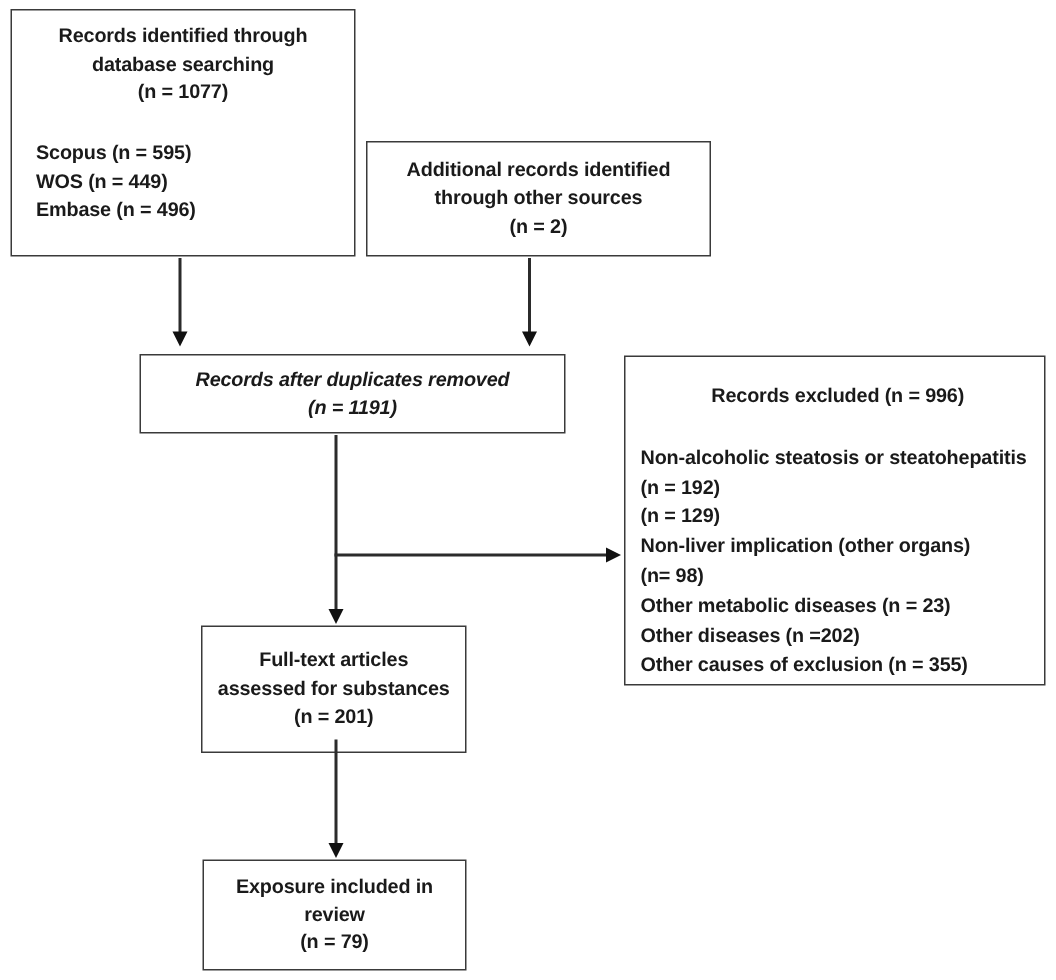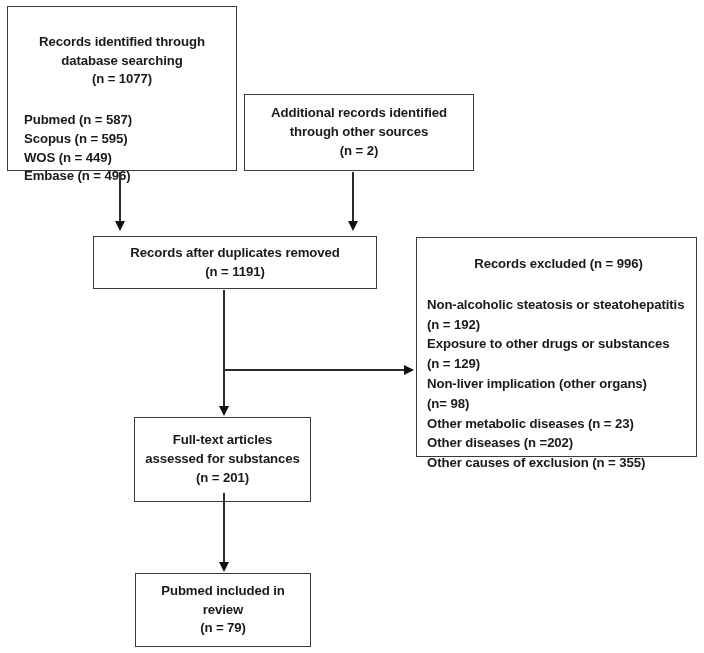--- a/index.html
+++ b/index.html
@@ -33,36 +33,37 @@
     line-height: 1.42;
     letter-spacing: -0.1px;
     white-space: pre-wrap;
   }
   .center .line { text-align: center; }
   .left .line { text-align: left; }
 
   
   #box-database {
     left: 7px; top: 6px; width: 230px; height: 165px;
-    padding: 18px 10px 8px 10px;
+    padding: 0 10px 8px 10px;
     justify-content: flex-start;
   }
   #box-database .head { margin-top: 8px; }
   #box-database .sources { margin-top: 22px; padding-left: 6px; }
 
   
   #box-additional {
     left: 244px; top: 94px; width: 230px; height: 77px;
     padding: 6px 10px;
   }
 
   
   #box-duplicates {
     left: 93px; top: 236px; width: 284px; height: 53px;
     padding: 4px 10px;
+    font-style: italic;
   }
 
   
   #box-excluded {
     left: 416px; top: 237px; width: 281px; height: 220px;
     padding: 8px 6px 8px 10px;
     justify-content: space-between;
   }
   #box-excluded .head { margin-top: 9px; text-align: center; }
   #box-excluded .reasons { margin-top: 21px; }
@@ -111,21 +112,20 @@
 
 <div id="diagram">
 
   <div class="box center" id="box-database">
     <div class="head">
       <div class="line">Records identified through</div>
       <div class="line">database searching</div>
       <div class="line">(n = 1077)</div>
     </div>
     <div class="sources left">
-      <div class="line">Pubmed (n = 587)</div>
       <div class="line">Scopus (n = 595)</div>
       <div class="line">WOS (n = 449)</div>
       <div class="line">Embase (n = 496)</div>
     </div>
   </div>
 
   <div class="box center" id="box-additional">
     <div class="line">Additional records identified</div>
     <div class="line">through other sources</div>
     <div class="line">(n = 2)</div>
@@ -136,38 +136,37 @@
     <div class="line">(n = 1191)</div>
   </div>
 
   <div class="box" id="box-excluded">
     <div class="head">
       <div class="line" style="text-align:center">Records excluded (n = 996)</div>
     </div>
     <div class="reasons left">
       <div class="line">Non-alcoholic steatosis or steatohepatitis</div>
       <div class="line">(n = 192)</div>
-      <div class="line">Exposure to other drugs or substances</div>
       <div class="line">(n = 129)</div>
       <div class="line">Non-liver implication (other organs)</div>
       <div class="line">(n= 98)</div>
       <div class="line">Other metabolic diseases (n = 23)</div>
       <div class="line">Other diseases (n =202)</div>
       <div class="line">Other causes of exclusion (n = 355)</div>
     </div>
   </div>
 
   <div class="box center" id="box-fulltext">
     <div class="line">Full-text articles</div>
     <div class="line">assessed for substances</div>
     <div class="line">(n = 201)</div>
   </div>
 
   <div class="box center" id="box-included">
-    <div class="line">Pubmed included in</div>
+    <div class="line">Exposure included in</div>
     <div class="line">review</div>
     <div class="line">(n = 79)</div>
   </div>
 
   <div class="vline" style="left:119px; top:172px; height:50px;"></div>
   <div class="arrow-down" style="left:114.5px; top:221px;"></div>
 
   <div class="vline" style="left:352px; top:172px; height:50px;"></div>
   <div class="arrow-down" style="left:347.5px; top:221px;"></div>
 

